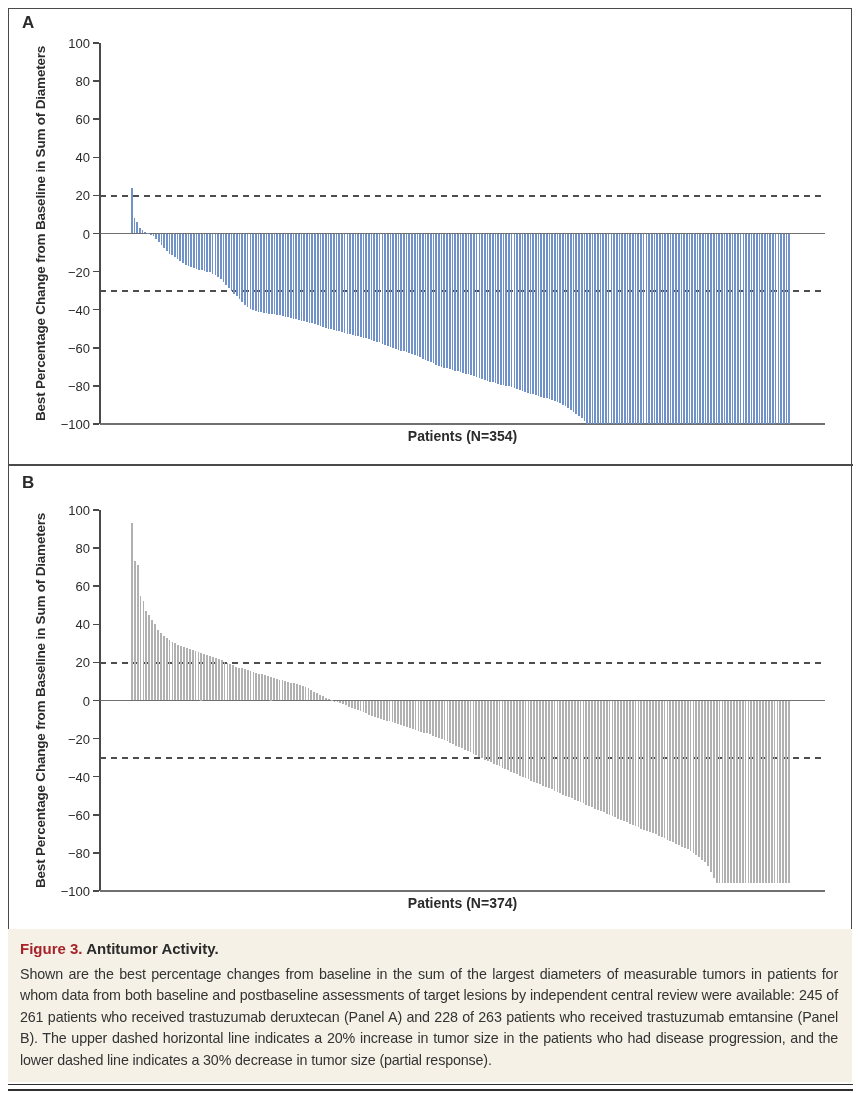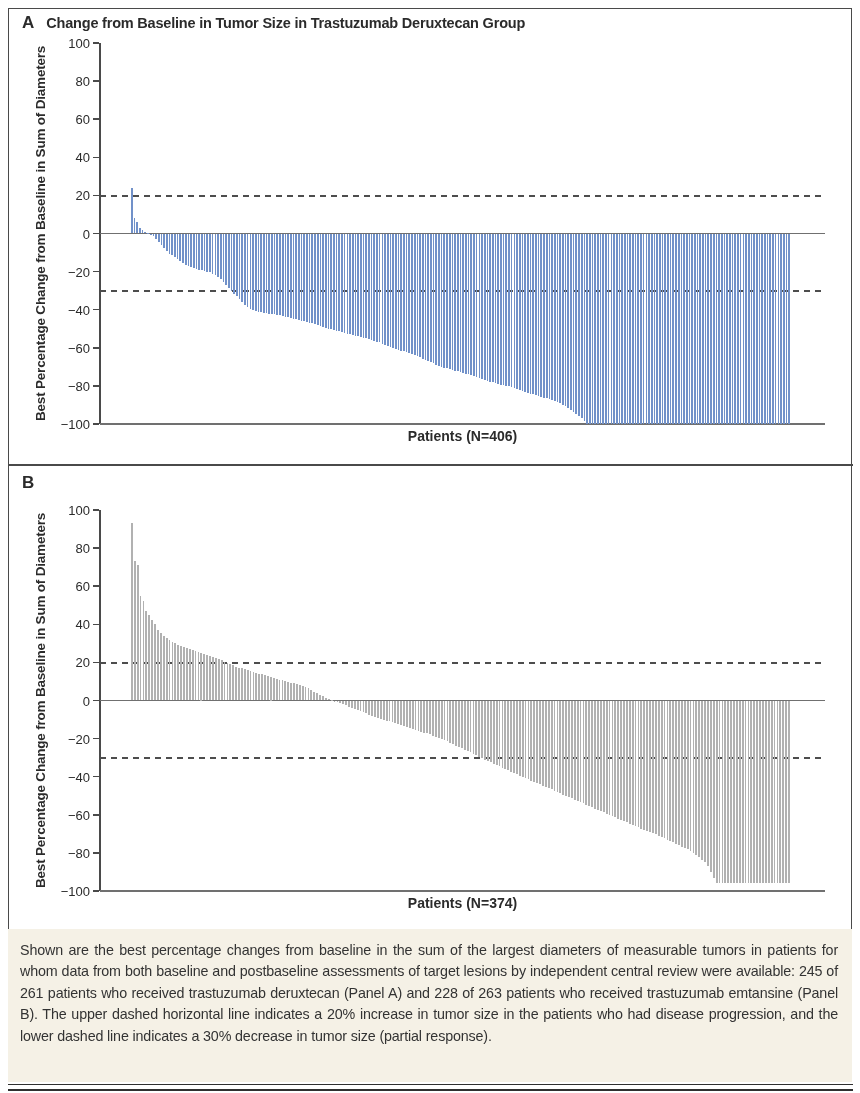--- a/index.html
+++ b/index.html
@@ -33,21 +33,20 @@
 </head>
 <body>
 
 <div id="fig">
 
   <div class="panel-box"></div>
   <div class="divider"></div>
 
   <div class="panel-header" style="top:13px;">
     <span class="panel-letter">A</span>
-    <span class="panel-title">Change from Baseline in Tumor Size in Trastuzumab Deruxtecan Group</span>
   </div>
   <div class="ylabel" style="top:43px;height:381px;">Best Percentage Change from Baseline in Sum of Diameters</div>
   <div class="plot" id="plot0" style="top:43px;height:381px;">
       <div class="yaxis" style="height: 381px;"></div>
       <div class="tick" style="top: -0.75px;"></div>
       <div class="ticklabel" style="top: 0px;">100</div>
       <div class="tick" style="top: 37.35px;"></div>
       <div class="ticklabel" style="top: 38.1px;">80</div>
       <div class="tick" style="top: 75.45px;"></div>
       <div class="ticklabel" style="top: 76.2px;">60</div>
@@ -312,21 +311,21 @@
         <div class="bar" style="left: 669.449px; width: 1.6702px; top: 190.5px; height: 190.5px; background: rgb(113, 145, 201);"></div>
         <div class="bar" style="left: 672.143px; width: 1.6702px; top: 190.5px; height: 190.5px; background: rgb(113, 145, 201);"></div>
         <div class="bar" style="left: 674.837px; width: 1.6702px; top: 190.5px; height: 190.5px; background: rgb(113, 145, 201);"></div>
         <div class="bar" style="left: 677.531px; width: 1.6702px; top: 190.5px; height: 190.5px; background: rgb(113, 145, 201);"></div>
         <div class="bar" style="left: 680.224px; width: 1.6702px; top: 190.5px; height: 190.5px; background: rgb(113, 145, 201);"></div>
         <div class="bar" style="left: 682.918px; width: 1.6702px; top: 190.5px; height: 190.5px; background: rgb(113, 145, 201);"></div>
         <div class="bar" style="left: 685.612px; width: 1.6702px; top: 190.5px; height: 190.5px; background: rgb(113, 145, 201);"></div>
         <div class="bar" style="left: 688.306px; width: 1.6702px; top: 190.5px; height: 190.5px; background: rgb(113, 145, 201);"></div>
       </div>
     </div>
-  <div class="xlabel" style="top:428px;left:100px;">Patients (N=406)</div>
+  <div class="xlabel" style="top:428px;left:100px;">Patients (N=354)</div>
 
   <div class="panel-header" style="top:473px;">
     <span class="panel-letter">B</span>
   </div>
   <div class="ylabel" style="top:510px;height:381px;">Best Percentage Change from Baseline in Sum of Diameters</div>
   <div class="plot" id="plot1" style="top:510px;height:381px;">
       <div class="yaxis" style="height: 381px;"></div>
       <div class="tick" style="top: -0.75px;"></div>
       <div class="ticklabel" style="top: 0px;">100</div>
       <div class="tick" style="top: 37.35px;"></div>
@@ -580,18 +579,22 @@
         <div class="bar" style="left: 676.526px; width: 1.79474px; top: 190.5px; height: 182.88px; background: rgb(177, 177, 177);"></div>
         <div class="bar" style="left: 679.421px; width: 1.79474px; top: 190.5px; height: 182.88px; background: rgb(177, 177, 177);"></div>
         <div class="bar" style="left: 682.316px; width: 1.79474px; top: 190.5px; height: 182.88px; background: rgb(177, 177, 177);"></div>
         <div class="bar" style="left: 685.211px; width: 1.79474px; top: 190.5px; height: 182.88px; background: rgb(177, 177, 177);"></div>
         <div class="bar" style="left: 688.105px; width: 1.79474px; top: 190.5px; height: 182.88px; background: rgb(177, 177, 177);"></div>
       </div>
     </div>
   <div class="xlabel" style="top:895px;left:100px;">Patients (N=374)</div>
 
   <div class="caption">
+    <div class="caption-head">
+      <span class="caption-figlabel">Figure 3.</span>
+      <span>Antitumor Activity.</span>
+    </div>
     <div class="caption-body">Shown are the best percentage changes from baseline in the sum of the largest diameters of measurable tumors in patients for whom data from both baseline and postbaseline assessments of target lesions by independent central review were available: 245 of 261 patients who received trastuzumab deruxtecan (Panel A) and 228 of 263 patients who received trastuzumab emtansine (Panel B). The upper dashed horizontal line indicates a 20% increase in tumor size in the patients who had disease progression, and the lower dashed line indicates a 30% decrease in tumor size (partial response).</div>
   </div>
 
   <div class="rule-thin"></div>
   <div class="rule-thick"></div>
 </div>
 
 </body></html>

